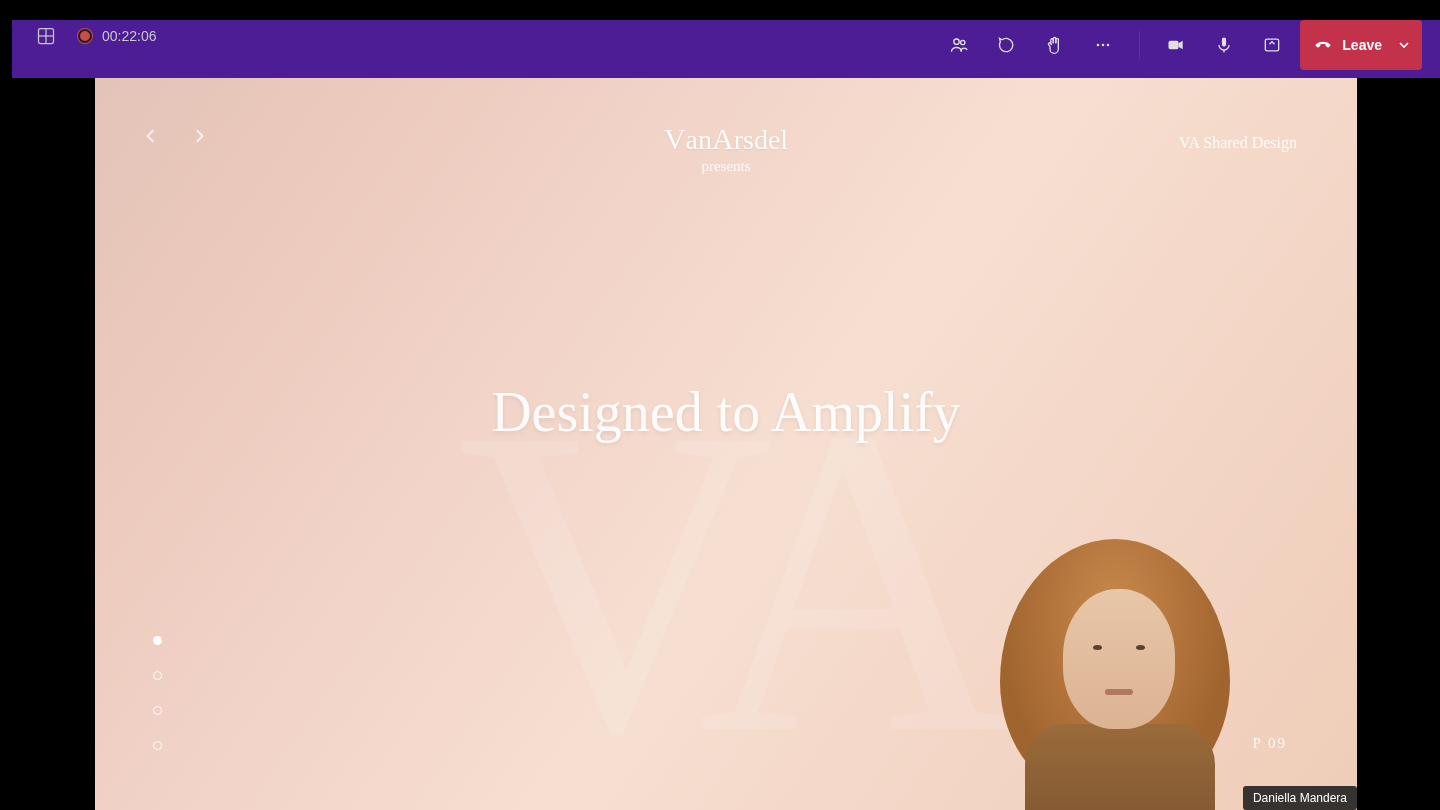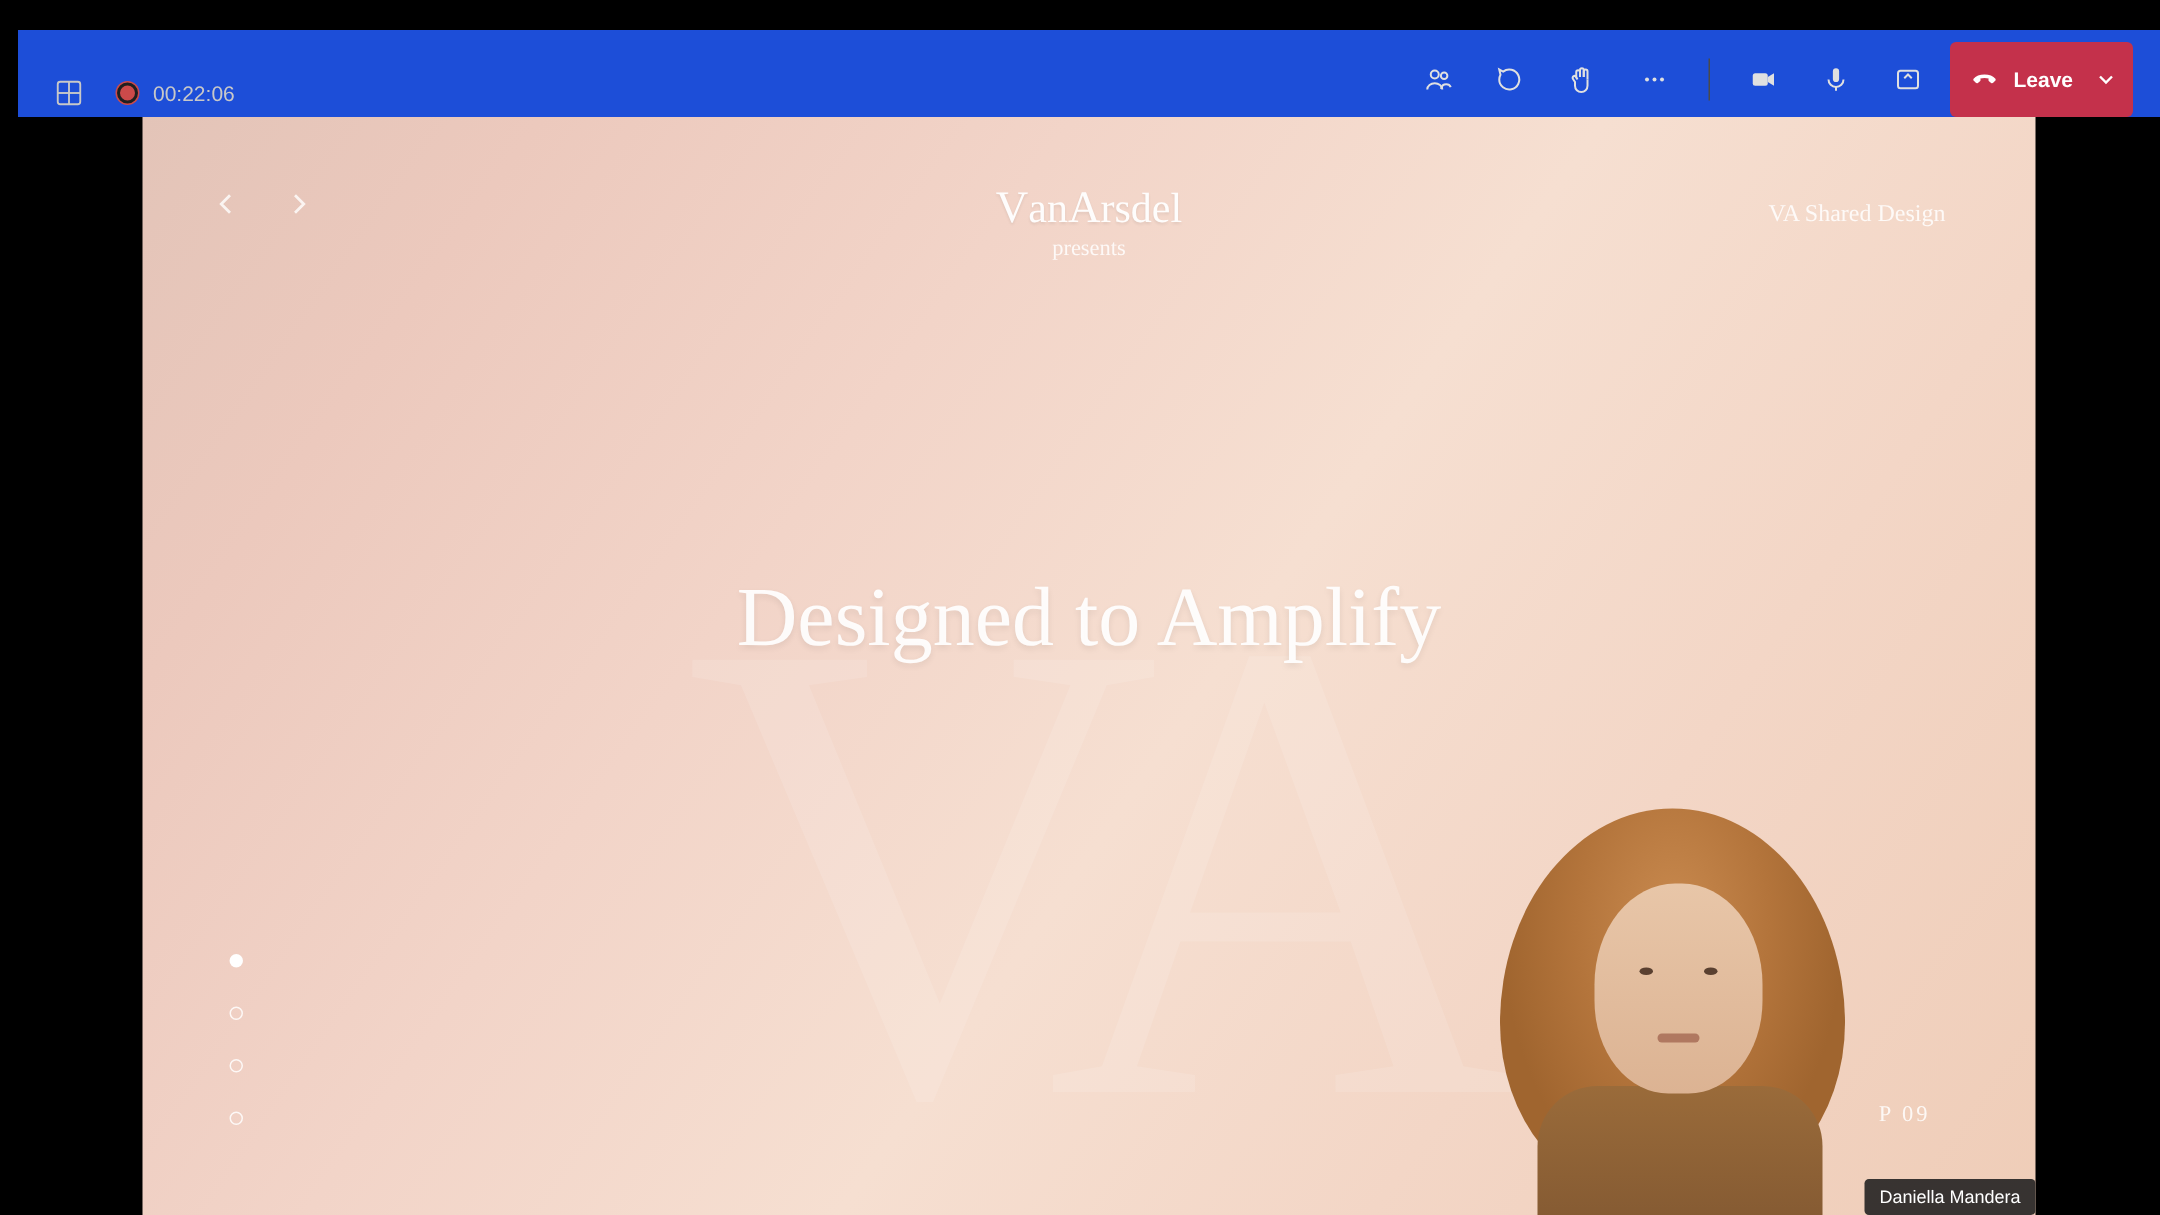--- a/index.html
+++ b/index.html
@@ -29,24 +29,24 @@
   }
   .win-btn {
     width: 46px; height: 42px;
     display: flex; align-items: center; justify-content: center;
     color: #fff;
   }
   .win-btn svg { width: 12px; height: 12px; }
   .toolbar {
     height: 58px;
     display: flex;
-    align-items: flex-end;
+    align-items: flex-start;
     padding: 0 18px;
     gap: 16px;
-    background: #1d4ed8;
+    background: #4c1d95;
   }
   .tb-left { display: flex; align-items: center; gap: 16px; }
   .tb-icon {
     width: 32px; height: 32px;
     display: flex; align-items: center; justify-content: center;
     color: #c8c8c8;
   }
   .tb-icon svg { width: 20px; height: 20px; stroke: currentColor; fill: none; stroke-width: 1.5; }
   .rec-dot {
     width: 14px; height: 14px;

